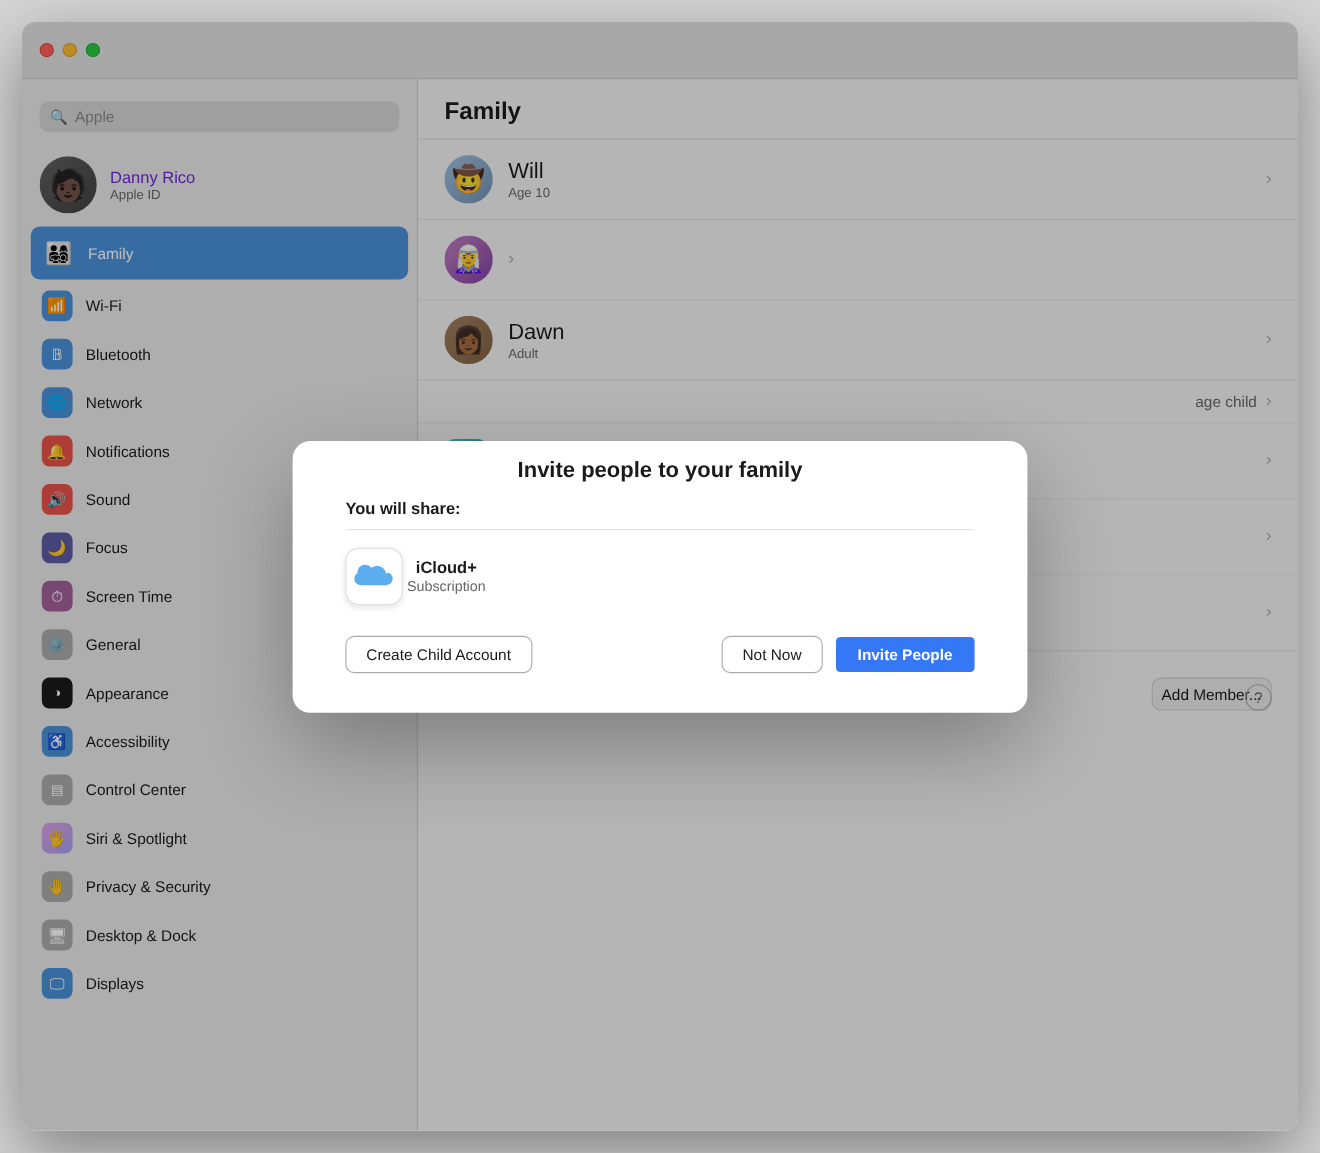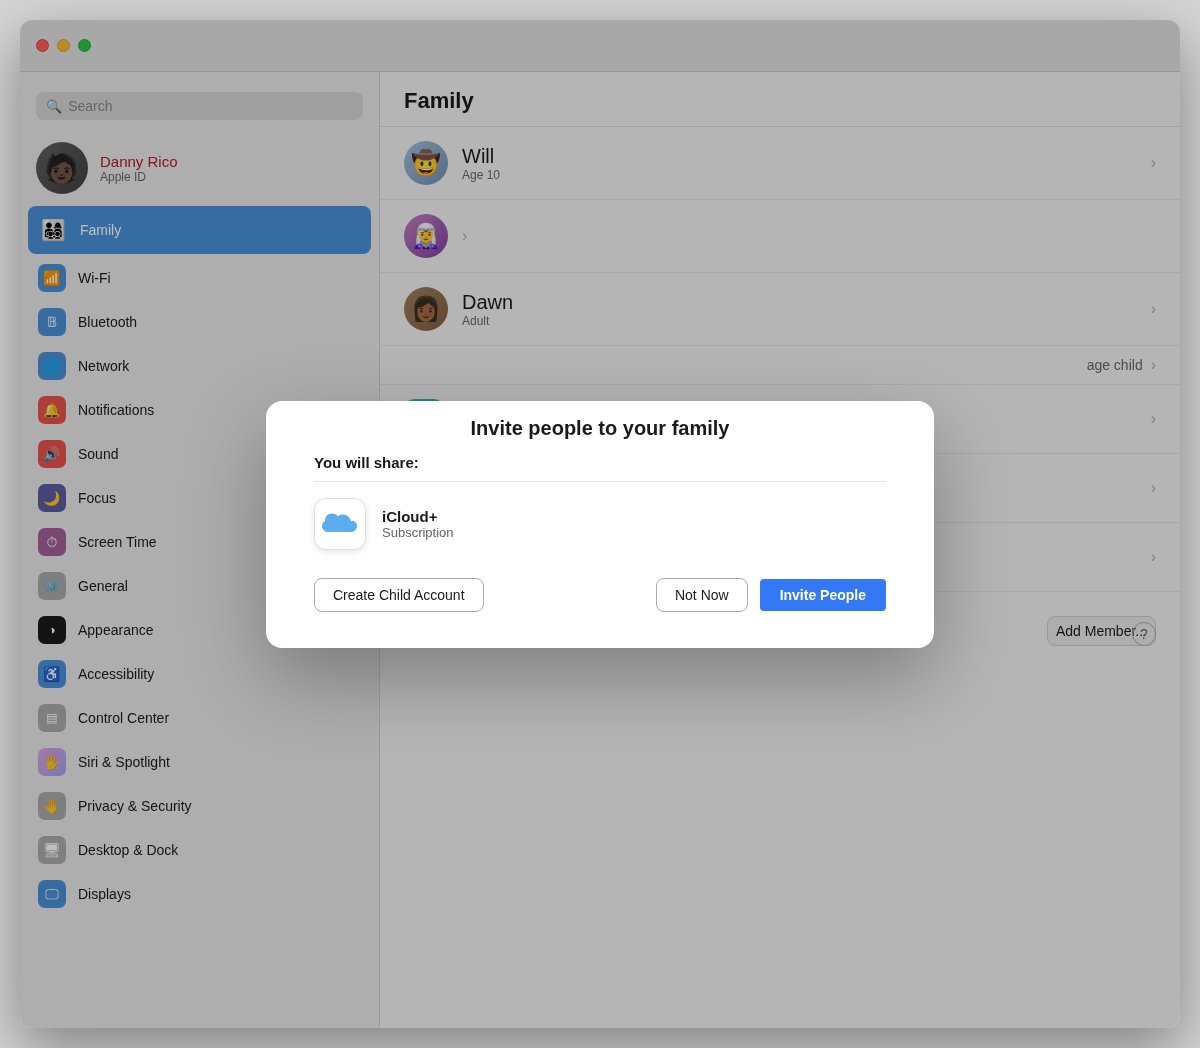--- a/index.html
+++ b/index.html
@@ -109,21 +109,21 @@
     .user-avatar {
       width: 52px;
       height: 52px;
       border-radius: 50%;
       background: #555;
       overflow: hidden;
       flex-shrink: 0;
     }
 
     .user-info { flex: 1; }
-    .user-name { font-size: 15px; font-weight: 500; color: #b91c1c; }
+    .user-name { font-size: 15px; font-weight: 500; color: #6d28d9; }
     .user-subtitle { font-size: 12px; color: #666; }
 
     
     .sidebar-item-active {
       background: #4a90d9;
       margin: 2px 8px;
       border-radius: 8px;
       display: flex;
       align-items: center;
       padding: 8px 10px;
@@ -354,22 +354,23 @@
 
     .modal-divider {
       height: 1px;
       background: #e0e0e0;
       margin-bottom: 16px;
     }
 
     .modal-share-item {
       display: flex;
       align-items: center;
-      gap: 16px;
+      gap: 4px;
       margin-bottom: 28px;
+      text-align: center;
     }
 
     .icloud-icon {
       width: 52px;
       height: 52px;
       background: white;
       border-radius: 12px;
       border: 1px solid #e0e0e0;
       display: flex;
       align-items: center;
@@ -477,21 +478,21 @@
     </div>
   </div>
 
   <div class="main-content">
 
     <div class="sidebar">
 
       <div class="search-container">
         <div class="search-box">
           <span class="search-icon-svg">🔍</span>
-          <span class="search-placeholder">Search</span>
+          <span class="search-placeholder">Apple</span>
         </div>
       </div>
 
       <div class="user-profile">
         <div class="user-avatar">
           <div class="avatar-danny">🧑🏿</div>
         </div>
         <div class="user-info">
           <div class="user-name">Danny Rico</div>
           <div class="user-subtitle">Apple ID</div>

